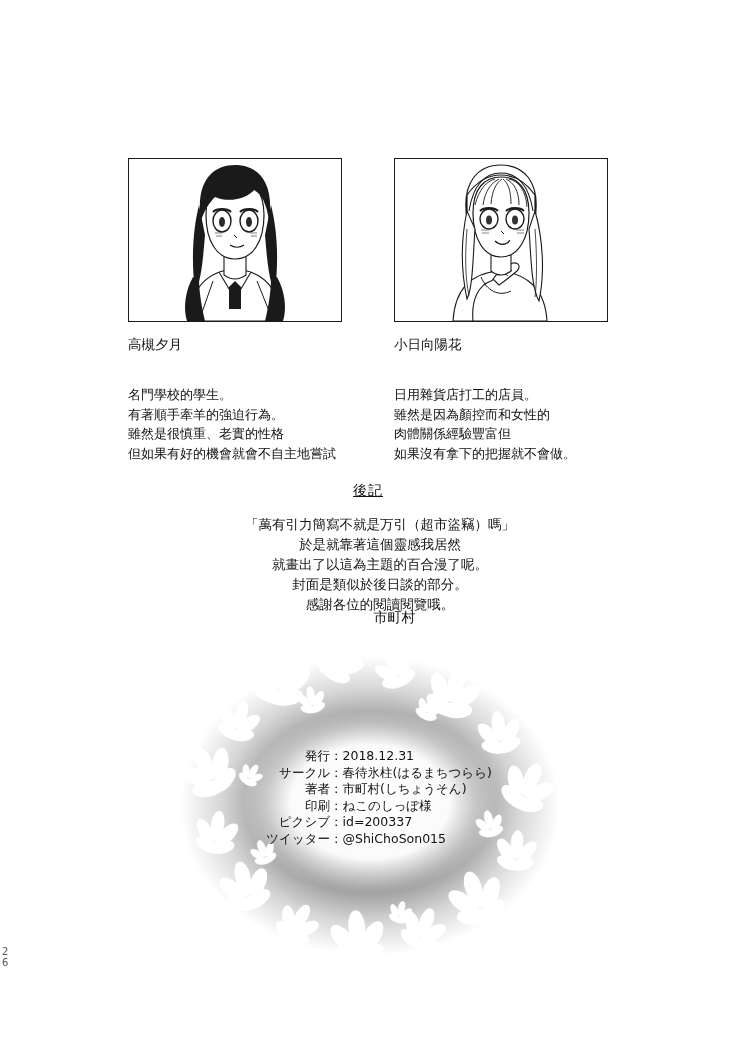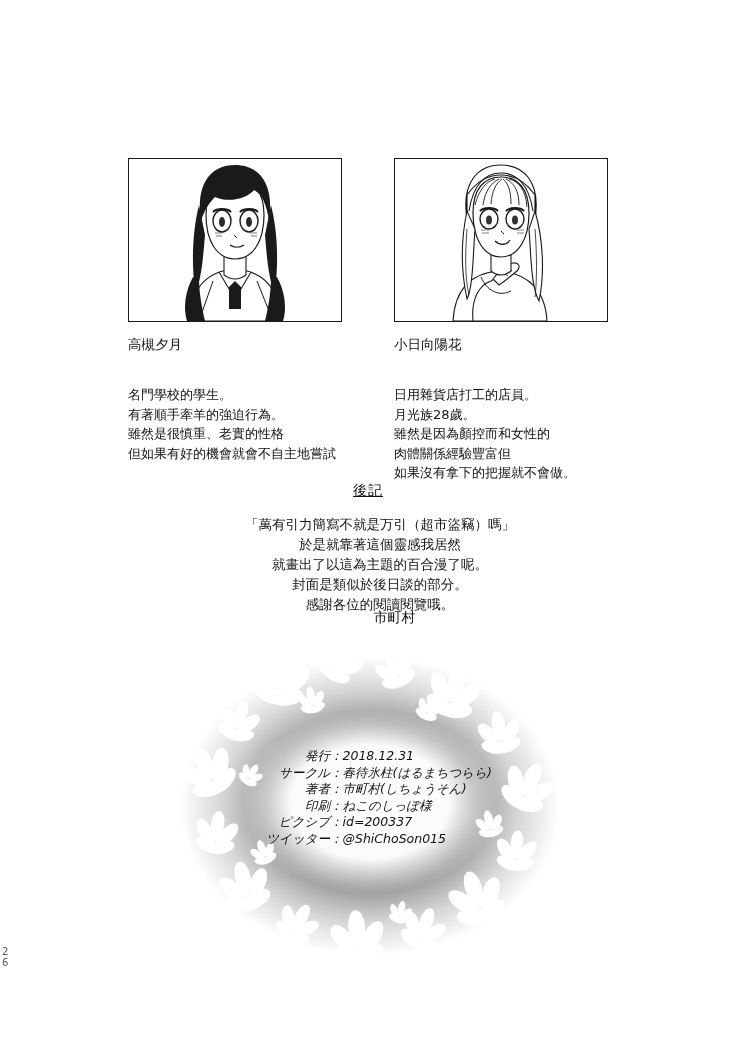--- a/index.html
+++ b/index.html
@@ -118,21 +118,20 @@
     width: 100%;
     height: 100%;
   }
   .colophon-table {
     position: absolute;
     top: 108px;
     left: 88px;
     font-size: 12.5px;
     line-height: 16.5px;
     border-collapse: collapse;
-    font-style: italic;
   }
   .colophon-table td {
     padding: 0;
     white-space: nowrap;
     vertical-align: top;
   }
   .col-label {
     text-align: right;
     padding-right: 6px;
     width: 82px;
@@ -250,21 +249,20 @@
           <path d="M106 72 l3 3" stroke="#1a1a1a" stroke-width="1" fill="none"></path>
           <path d="M100 82 C105 87 112 86 115 81" stroke="#1a1a1a" stroke-width="1.3" fill="none"></path>
 
           <path d="M86 71 h8 M87 74 h7" stroke="#666" stroke-width="0.8"></path>
           <path d="M121 71 h8 M122 74 h7" stroke="#666" stroke-width="0.8"></path>
         </svg>
       </div>
       <div class="char-name">小日向陽花</div>
       <div class="char-desc">
         <div>日用雜貨店打工的店員。</div>
-        <div>月光族28歲。</div>
         <div>雖然是因為顏控而和女性的</div>
         <div>肉體關係經驗豐富但</div>
         <div>如果沒有拿下的把握就不會做。</div>
       </div>
     </div>
   </div>
 
   <div class="afterword-title">後記</div>
   <div class="afterword-body">
     <div>「萬有引力簡寫不就是万引（超市盜竊）嗎」</div>

